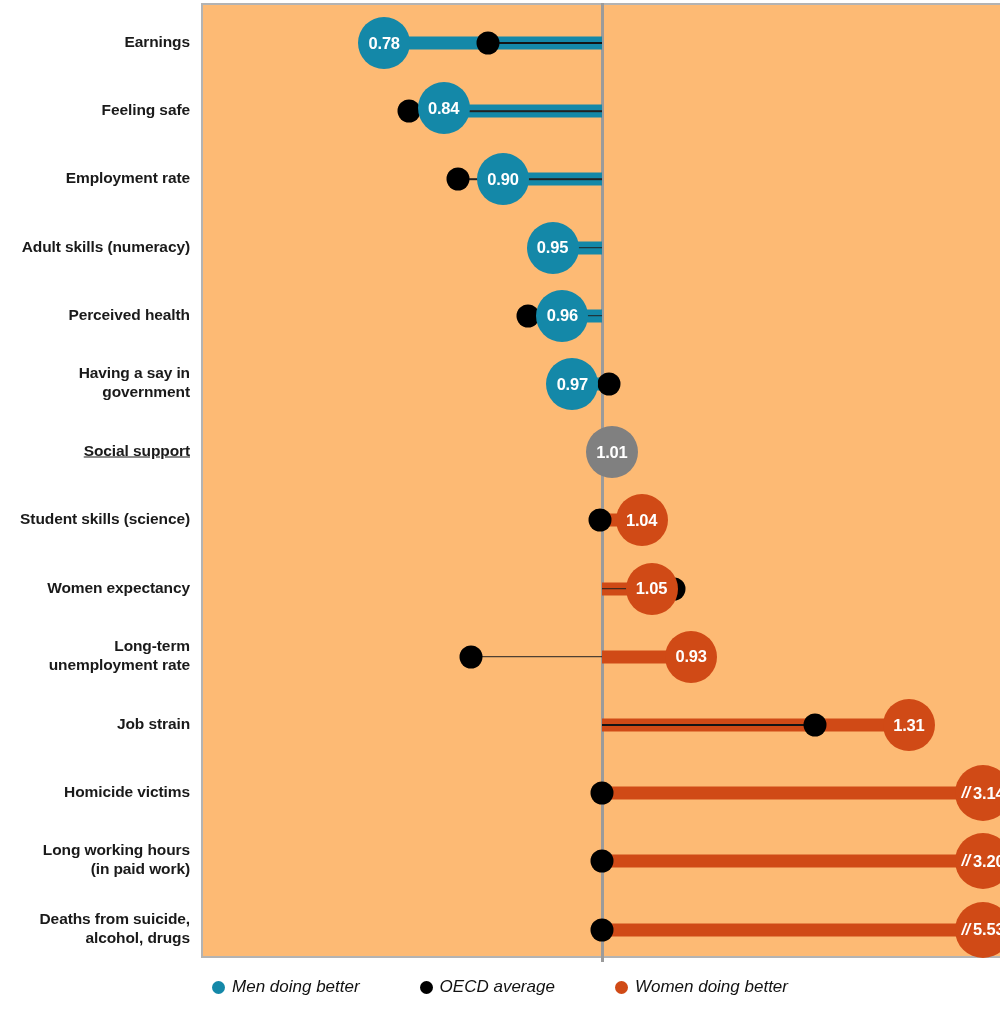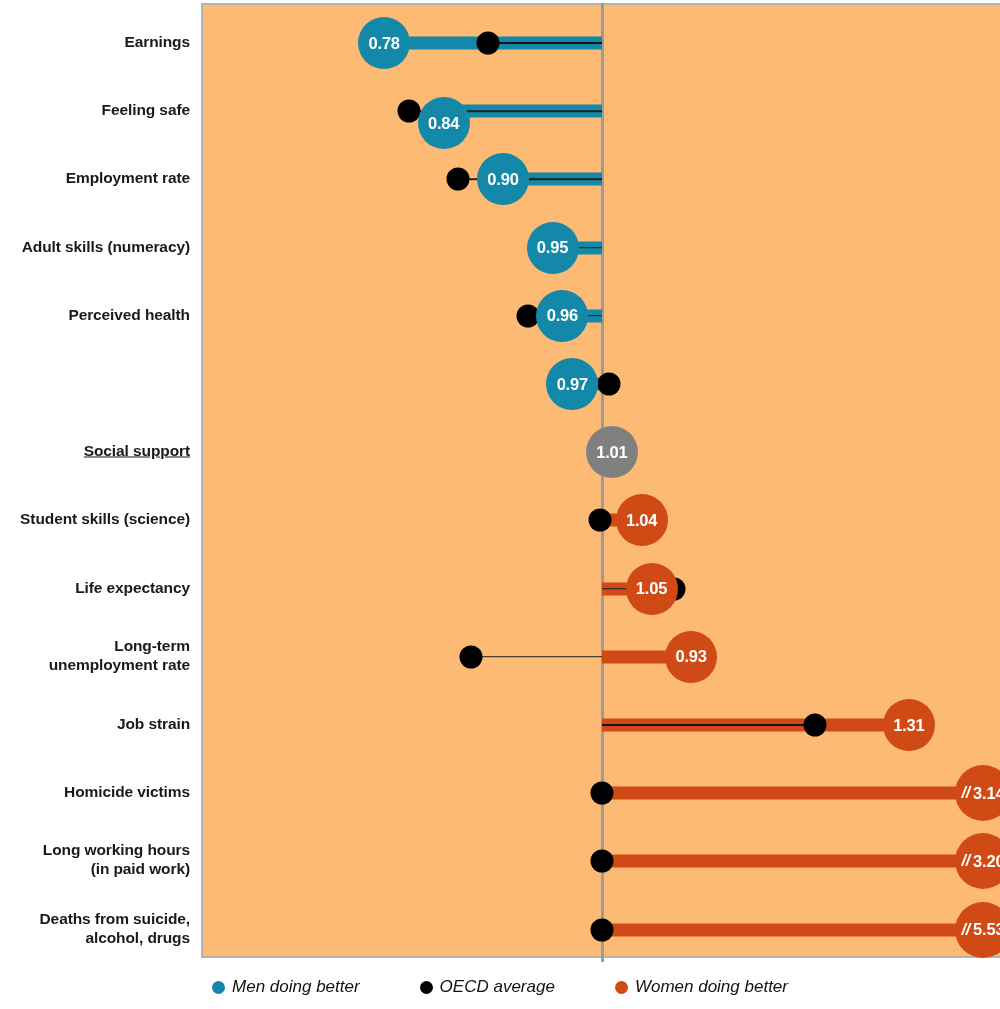--- a/index.html
+++ b/index.html
@@ -82,28 +82,32 @@
       </div>
       <div class="cat-label" style="top: 177.4px; margin-left: 24px;">
         <div>Employment rate</div>
       </div>
       <div class="cat-label" style="top: 245.6px;">
         <div>Adult skills (numeracy)</div>
       </div>
       <div class="cat-label" style="top: 313.8px; padding-left: 15px;">
         <div>Perceived health</div>
       </div>
+      <div class="cat-label" style="top: 382px;">
+        <div>Having a say in</div>
+        <div>government</div>
+      </div>
       <div class="cat-label" style="top: 450.2px; text-decoration: underline;">
         <div>Social support</div>
       </div>
       <div class="cat-label" style="top: 518.4px;">
         <div>Student skills (science)</div>
       </div>
       <div class="cat-label" style="top: 586.6px;">
-        <div>Life expectancy</div>
+        <div>Women expectancy</div>
       </div>
       <div class="cat-label" style="top: 654.8px;">
         <div>Long-term</div>
         <div>unemployment rate</div>
       </div>
       <div class="cat-label" style="top: 723px;">
         <div>Job strain</div>
       </div>
       <div class="cat-label" style="top: 791.2px;">
         <div>Homicide victims</div>
@@ -123,21 +127,21 @@
       <div id="zero-line" style="left: 398px;"></div>
     <div class="bar men" style="left: 181.2px; width: 217.8px; top: 38px;"></div>
         <div class="connector" style="left: 285.15px; width: 113.85px; top: 38px;"></div>
         <div class="oecd-dot" style="left: 285.15px; top: 38px;"></div>
         <div class="value-bubble men" style="width: 52px; height: 52px; left: 181.2px; top: 38px;">
           <span>0.78</span>
         </div>
         <div class="bar men" style="left: 240.6px; width: 158.4px; top: 106.2px;"></div>
         <div class="connector thin" style="left: 205.95px; width: 193.05px; top: 106.2px;"></div>
         <div class="oecd-dot" style="left: 205.95px; top: 106.2px;"></div>
-        <div class="value-bubble men" style="width: 52px; height: 52px; left: 240.6px; top: 118px;">
+        <div class="value-bubble men" style="width: 52px; height: 52px; left: 240.6px; top: 103px;">
           <span>0.84</span>
         </div>
         <div class="bar men" style="left: 300px; width: 99px; top: 174.4px;"></div>
         <div class="connector thin" style="left: 255.45px; width: 143.55px; top: 174.4px;"></div>
         <div class="oecd-dot" style="left: 255.45px; top: 174.4px;"></div>
         <div class="value-bubble men" style="width: 52px; height: 52px; left: 300px; top: 174.4px;">
           <span>0.90</span>
         </div>
         <div class="bar men" style="left: 349.5px; width: 49.5px; top: 242.6px;"></div>
         <div class="connector thin" style="left: 344.55px; width: 54.45px; top: 242.6px;"></div>

